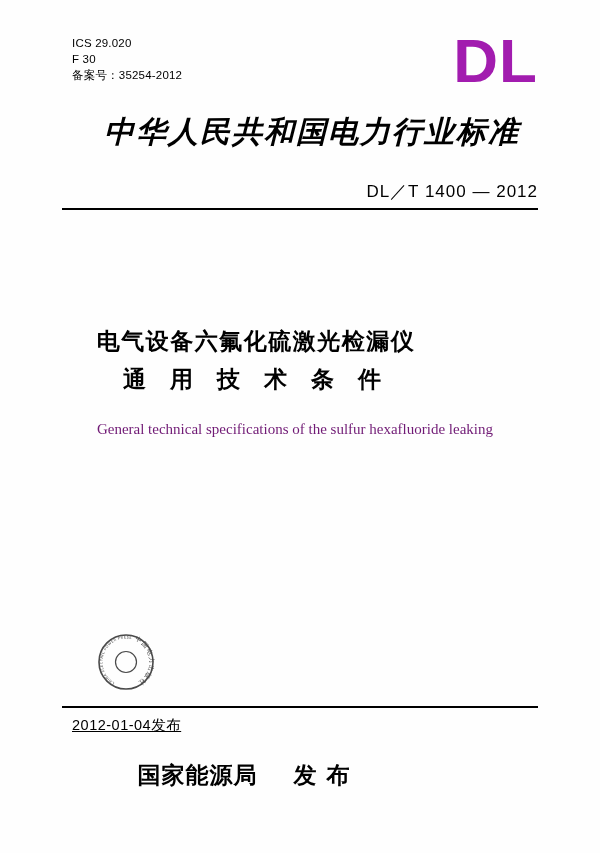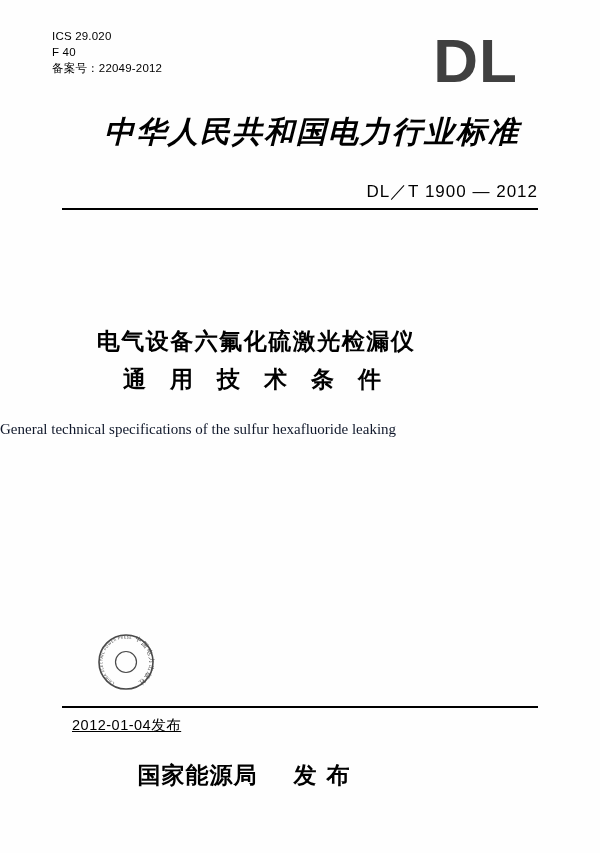--- a/index.html
+++ b/index.html
@@ -19,43 +19,43 @@
     position: absolute;
     left: 0; top: 0;
     width: 600px;
     height: 853px;
     background: #fefefe;
   }
 
   
   .header-row {
     position: absolute;
-    left: 52px;
+    left: 72px;
     top: 28px;
     width: 470px;
     display: flex;
     justify-content: space-between;
-    align-items: flex-start;
+    align-items: center;
     gap: 40px;
   }
   .ics-block {
     font-size: 11.5px;
     line-height: 16px;
     letter-spacing: 0.2px;
     font-family: "Liberation Sans", sans-serif;
   }
   .ics-block div { white-space: nowrap; }
 
   .dl-logo {
     font-family: "Liberation Sans", sans-serif;
     font-weight: bold;
     font-size: 62px;
     line-height: 58px;
     letter-spacing: 1px;
-    color: #404040;
+    color: #a21caf;
     margin-top: 4px;
     margin-right: 4px;
   }
 
   
   .national-title {
     position: absolute;
     left: 12px;
     top: 112px;
     width: 600px;
@@ -113,25 +113,25 @@
     letter-spacing: 8px;
     display: block;
   }
 
   
   .en-title {
     position: absolute;
     left: 0;
     top: 418px;
     width: 493px;
-    text-align: left;
+    text-align: right;
     font-family: "Liberation Serif", serif;
     font-size: 15px;
     line-height: 23px;
-    color: #0f172a;
+    color: #701a75;
   }
 
   
   .seal {
     position: absolute;
     left: 97px;
     top: 633px;
     width: 58px;
     height: 58px;
   }
@@ -171,29 +171,29 @@
   .publisher .sep { display: inline-block; width: 18px; }
 </style>
 </head>
 <body>
 
 <div class="page">
 
   <div class="header-row">
     <div class="ics-block">
       <div>ICS 29.020</div>
-      <div>F 40</div>
-      <div>备案号：22049-2012</div>
+      <div>F 30</div>
+      <div>备案号：35254-2012</div>
     </div>
     <div class="dl-logo">DL</div>
   </div>
 
   <div class="national-title">中华人民共和国电力行业标准</div>
 
-  <div class="std-number">DL／T  1900 — 2012</div>
+  <div class="std-number">DL／T  1400 — 2012</div>
 
   <div class="rule-top"></div>
 
   <div class="cn-title">
     <span class="line1">电气设备六氟化硫激光检漏仪</span>
     <span class="line2">通 用 技 术 条 件</span>
   </div>
 
   <div class="en-title">
     <div>General technical specifications of the sulfur hexafluoride leaking</div>

